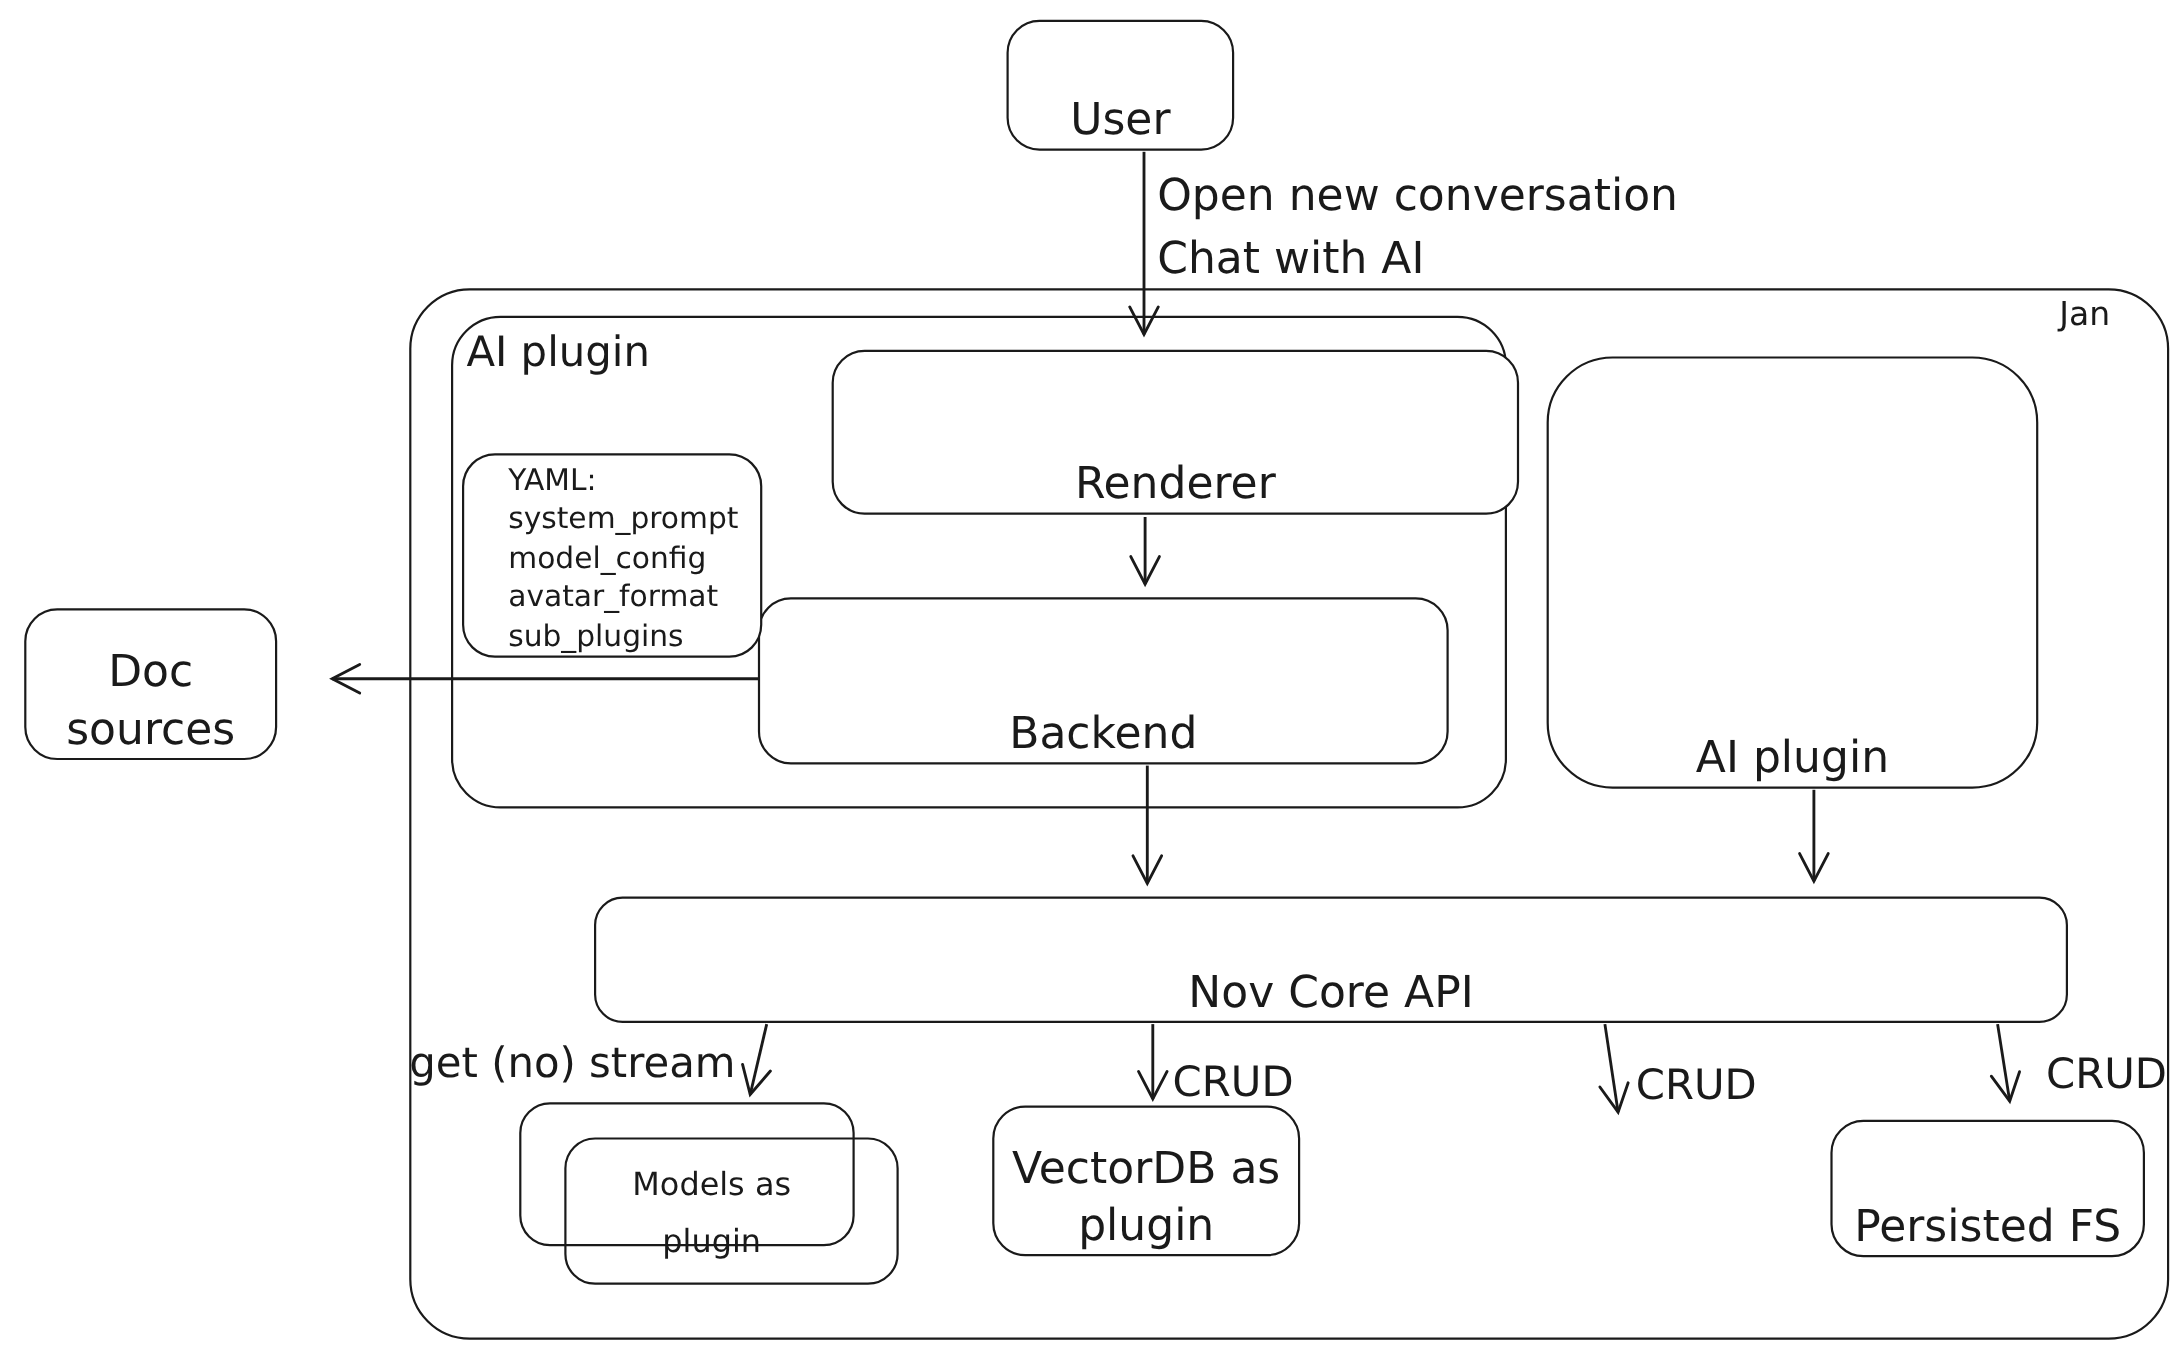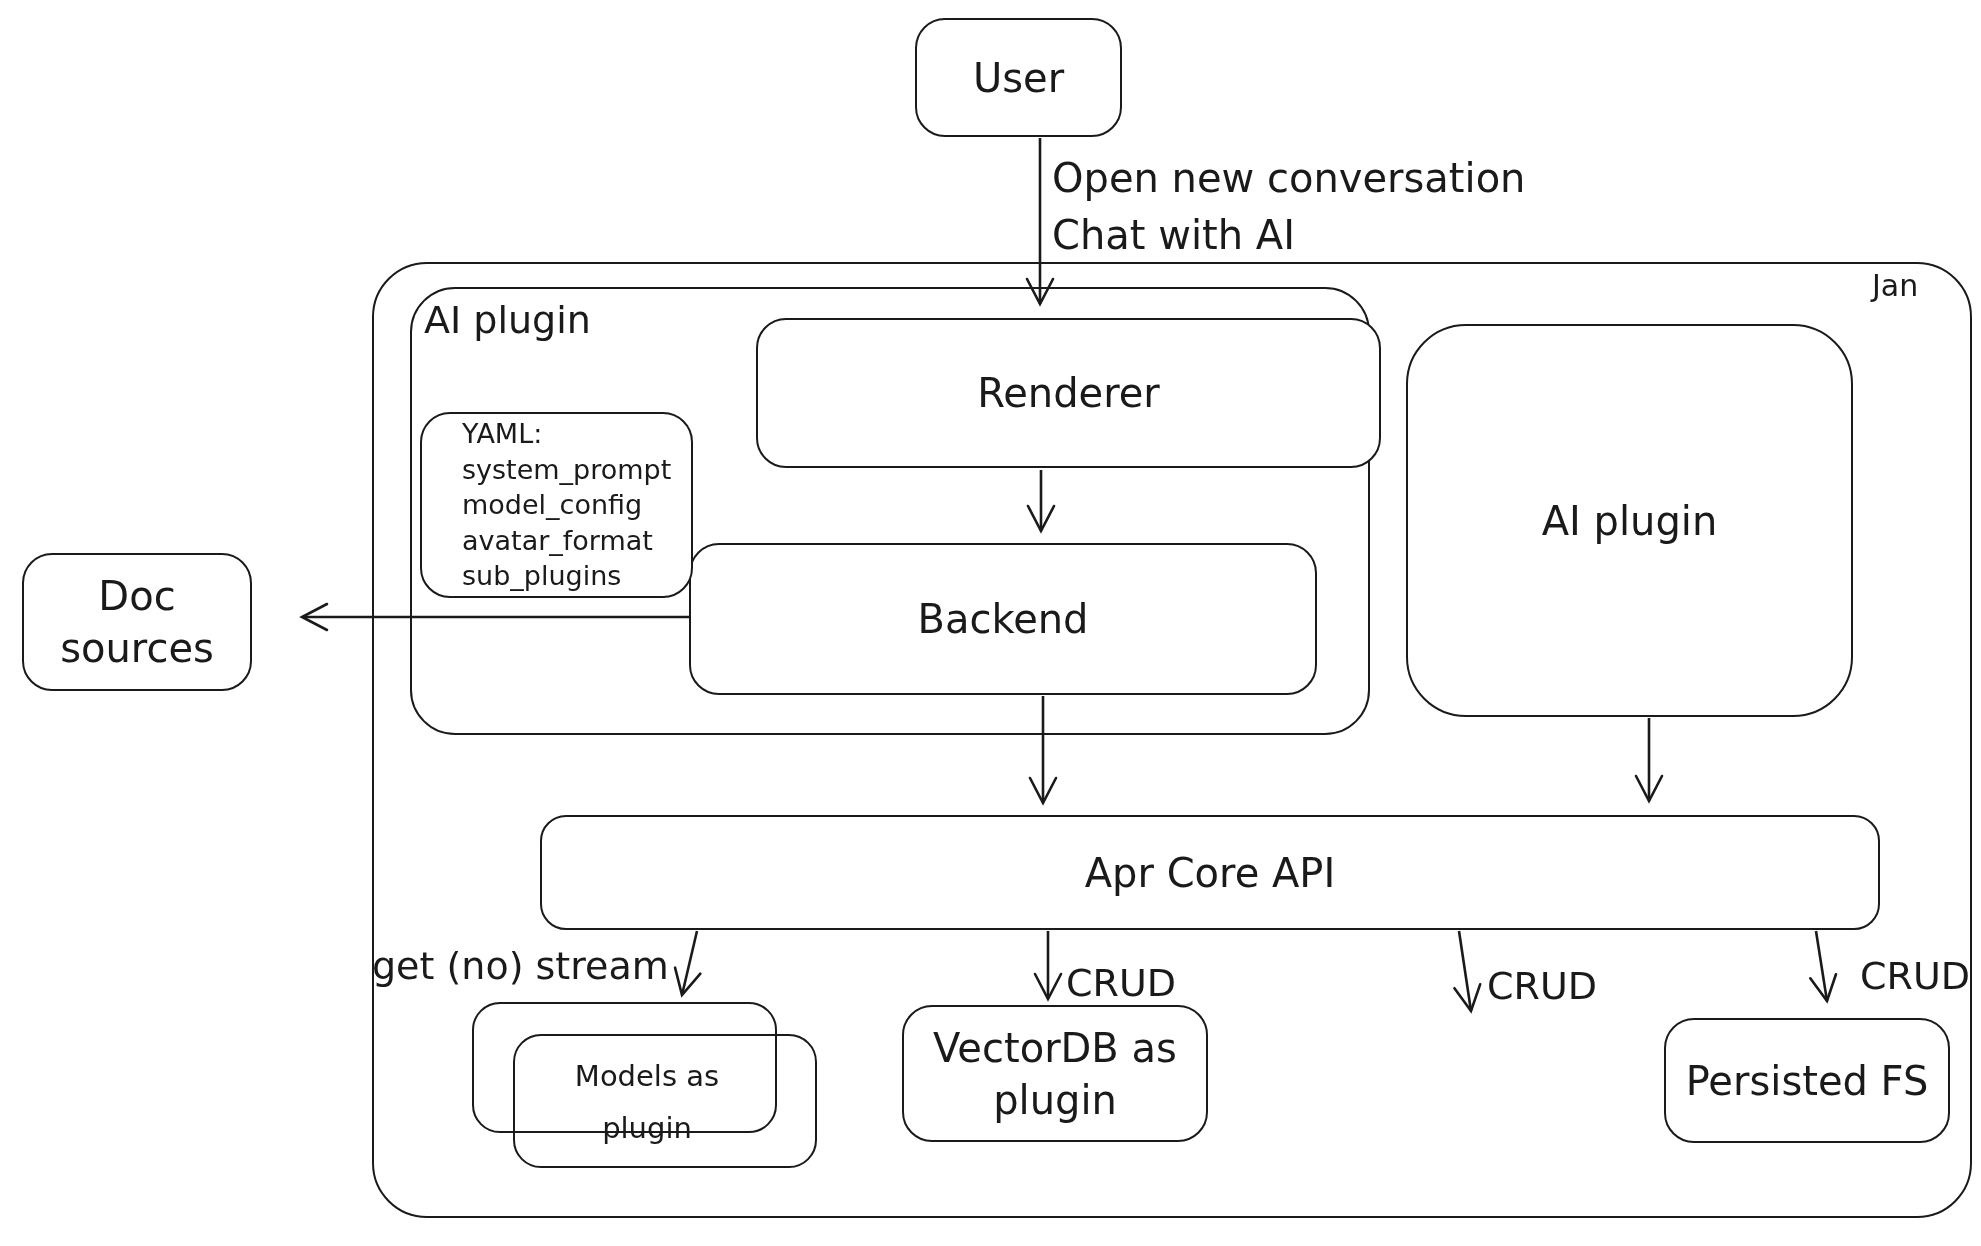--- a/index.html
+++ b/index.html
@@ -22,21 +22,21 @@
     width: 1981px;
     height: 1246px;
     pointer-events: none;
   }
   .box {
     position: absolute;
     border: 2.6px solid #1a1a1a;
     background: #ffffff;
     box-sizing: border-box;
     display: flex;
-    align-items: center;
+    align-items: flex-end;
     justify-content: center;
     text-align: center;
   }
   .container-box {
     background: transparent;
   }
   .node-label {
     font-size: 40px;
     line-height: 52px;
     white-space: pre-line;
@@ -117,29 +117,29 @@
 
   <div class="box" style="left:1406px; top:324px; width:447px; height:393px; border-radius:60px;">
     <span class="node-label">AI plugin</span>
   </div>
 
   <div class="box" style="left:22px; top:553px; width:230px; height:138px; border-radius:30px;">
     <span class="node-label">Doc sources</span>
   </div>
 
   <div class="box" style="left:540px; top:815px; width:1340px; height:115px; border-radius:26px;">
-    <span class="node-label">Apr Core API</span>
+    <span class="node-label">Nov Core API</span>
   </div>
 
   <div class="box" style="left:472px; top:1002px; width:305px; height:131px; border-radius:28px;"></div>
   <div class="box" style="left:513px; top:1034px; width:304px; height:134px; border-radius:28px; background:transparent;"></div>
   <div class="float-label" style="left:462px; top:1050px; width:370px;">Models as
 plugin</div>
 
-  <div class="box" style="left:902px; top:1005px; width:306px; height:137px; border-radius:30px;">
+  <div class="box" style="left:902px; top:1005px; width:280px; height:137px; border-radius:30px;">
     <span class="node-label">VectorDB as
 plugin</span>
   </div>
 
 
   <div class="box" style="left:1664px; top:1018px; width:286px; height:125px; border-radius:30px;">
     <span class="node-label">Persisted FS</span>
   </div>
 
   <div class="edge-label" style="left:1052px; top:150px; font-size:40px;">Open new conversation

